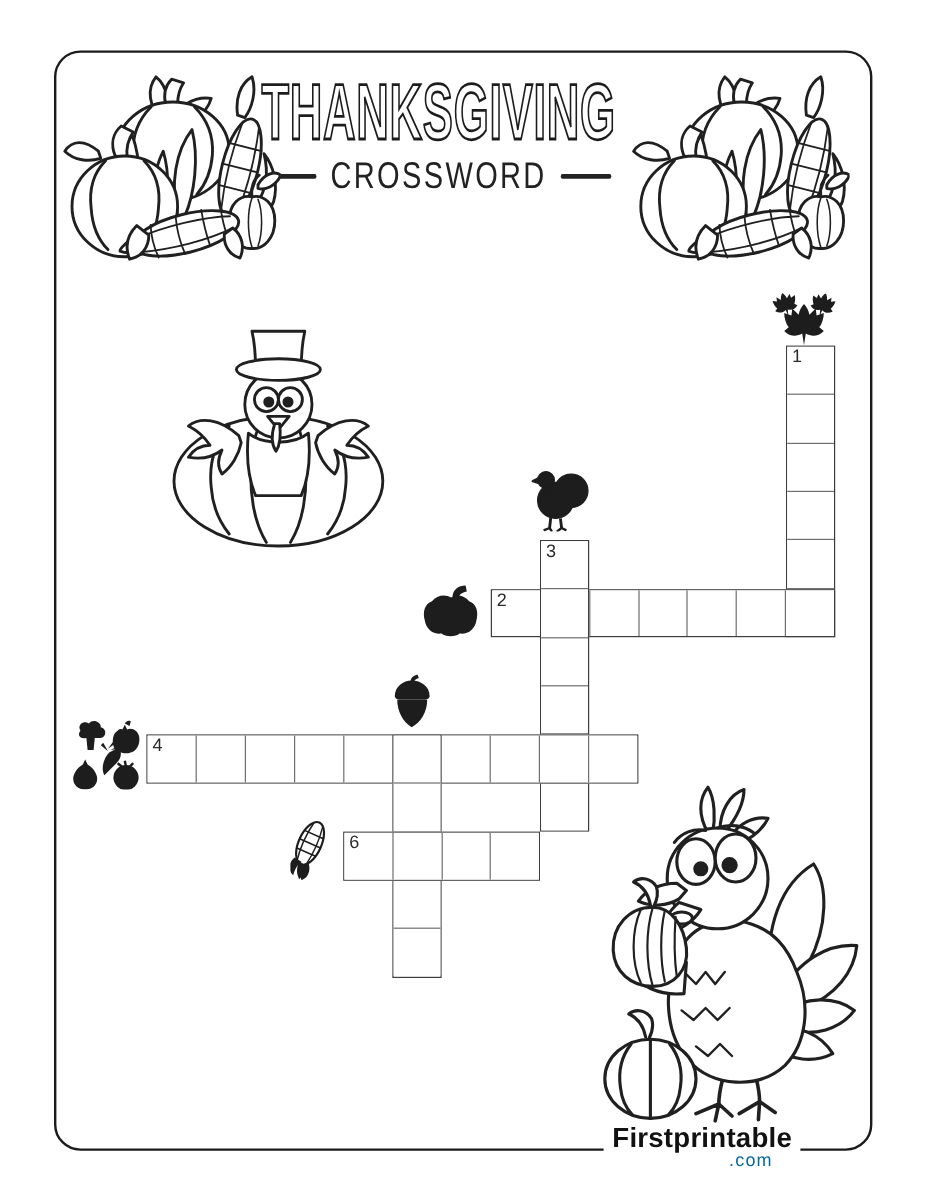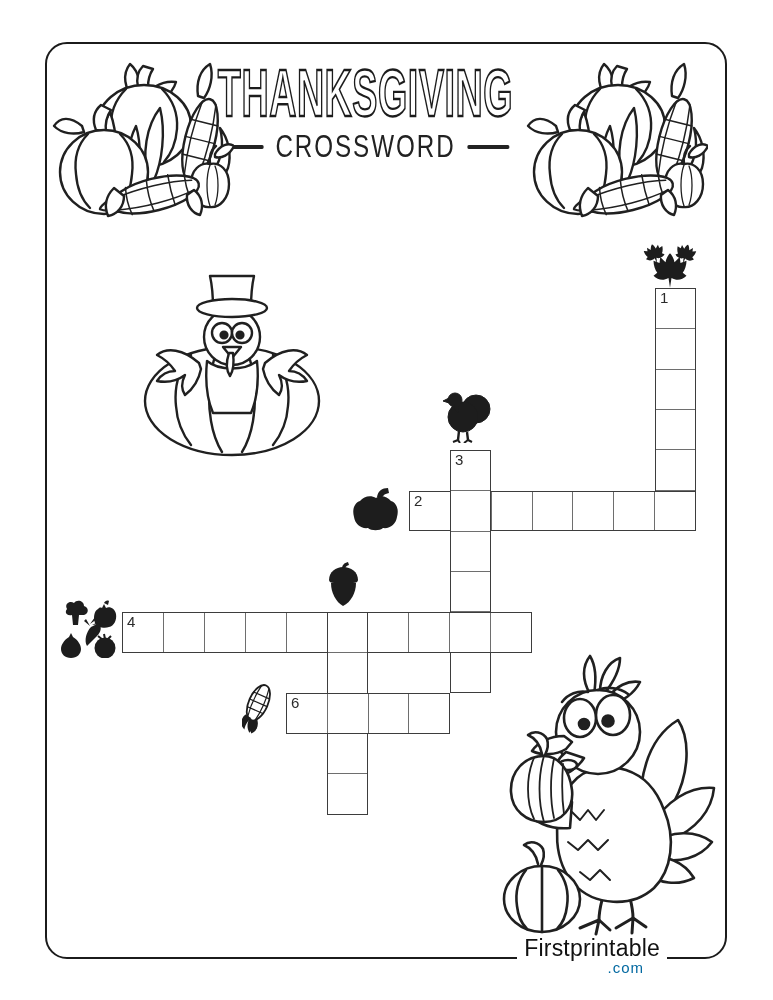--- a/index.html
+++ b/index.html
@@ -24,21 +24,21 @@
         border:1.8px solid #3d3d3d;}
   .word.across{flex-direction:row;}
   .word.down{flex-direction:column;}
   .cell{flex:1 1 0;position:relative;background:#fff;}
   .across .cell + .cell{border-left:1px solid #6e6e6e;}
   .down .cell + .cell{border-top:1px solid #6e6e6e;}
   .cellnum{position:absolute;top:0;left:4px;font-size:15px;line-height:18px;color:#2b2b2b;}
   
   .art,.icon{position:absolute;}
   .logo{position:absolute;right:64px;top:936px;background:#fff;padding:0 7px;text-align:right;}
-  .logo-name{font-size:23px;font-weight:400;color:#111;letter-spacing:0.2px;line-height:24px;}
+  .logo-name{font-size:23px;font-weight:700;color:#111;letter-spacing:0.2px;line-height:24px;}
   .logo-tld{font-size:15px;color:#0369a1;letter-spacing:1px;line-height:15px;padding-right:16px;}
   .hidden-defs{position:absolute;width:0;height:0;overflow:hidden;}
 </style>
 </head>
 <body>
 
 <div class="page">
 
   <div class="page-border"></div>
 

